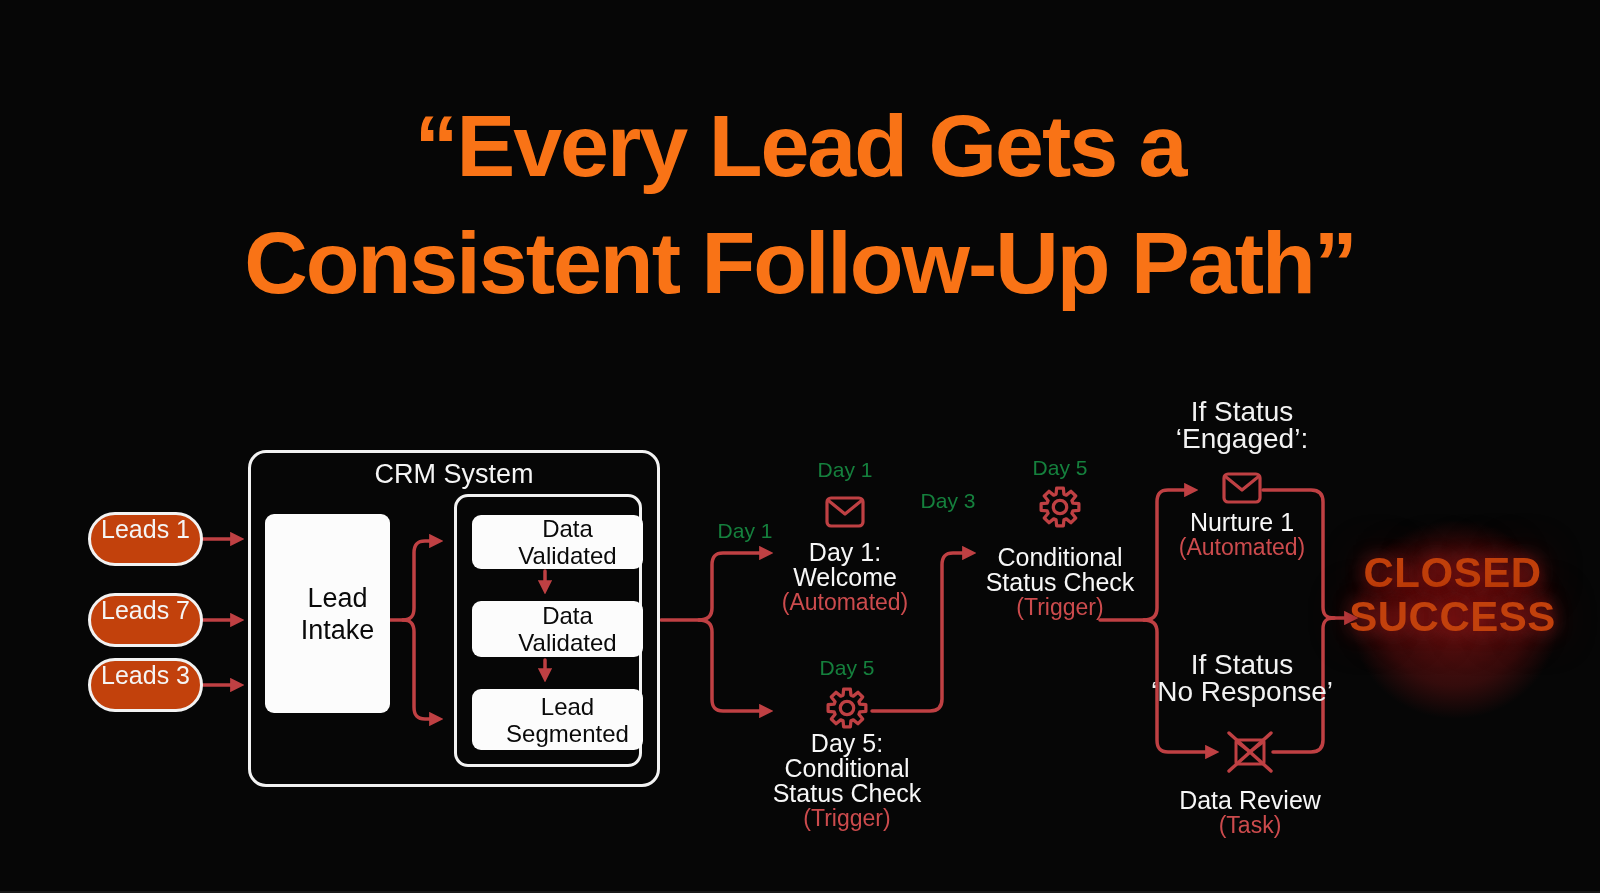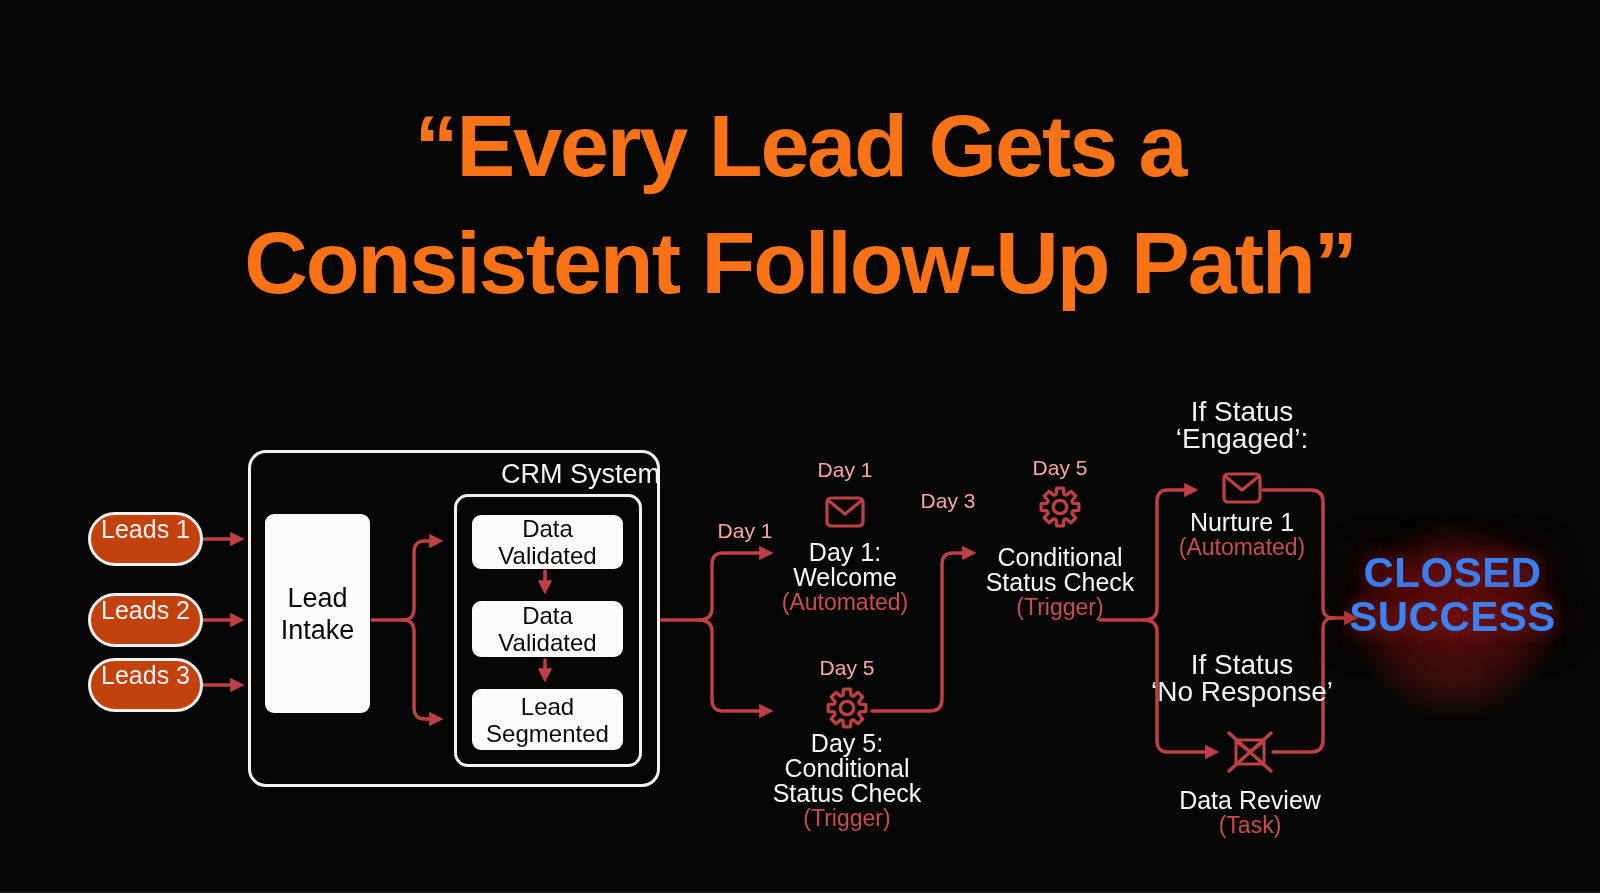--- a/index.html
+++ b/index.html
@@ -9,37 +9,37 @@
   }
   
   .title{position:absolute;top:87px;left:0;width:1600px;text-align:center;
     font-size:88px;line-height:117px;font-weight:800;letter-spacing:-2px;color:#f97316;}
   
   .pill{position:absolute;left:88px;width:109px;height:48px;border:3px solid #f2f2f2;
     border-radius:27px;display:flex;align-items:flex-start;justify-content:center;
     font-size:25px;color:#f5f5f5;background:#c2410c;}
   
   .frame{position:absolute;border:3px solid #f2f2f2;border-radius:18px;background:transparent;}
-  .crm-title{position:absolute;left:248px;top:459px;width:412px;text-align:right;
+  .crm-title{position:absolute;left:248px;top:459px;width:412px;text-align:center;
     font-size:27px;color:#f5f5f5;}
   .wbox{position:absolute;background:#fcfcfc;border-radius:9px;color:#0a0a0a;
     display:flex;flex-direction:column;align-items:center;justify-content:center;
-    text-align:center;}
+    text-align:center;padding-left:20px;}
   .intake{font-size:27px;line-height:32px;}
   .pipebox{font-size:24px;line-height:27px;}
   
   .ntext{position:absolute;text-align:center;font-size:25px;line-height:25px;color:#f7f7f7;}
   .ntag{font-size:23px;line-height:24px;color:#cc4b4d;}
-  .daylbl{position:absolute;text-align:center;font-size:21px;line-height:24px;color:#fca5a5;}
+  .daylbl{position:absolute;text-align:center;font-size:21px;line-height:24px;color:#15803d;}
   .cond{position:absolute;text-align:center;font-size:28px;line-height:27px;color:#f2f2f2;}
   
   .glow{position:absolute;left:1322px;top:492px;width:266px;height:255px;border-radius:50%;
     background:radial-gradient(ellipse closest-side,rgba(99,18,18,0.95) 0%,rgba(90,16,16,0.55) 52%,rgba(80,14,14,0) 78%);}
   .outcome{position:absolute;left:1335px;top:551px;width:235px;text-align:center;
-    font-size:42px;line-height:44px;font-weight:800;letter-spacing:0.5px;color:#3b82f6;
+    font-size:42px;line-height:44px;font-weight:800;letter-spacing:0.5px;color:#c2410c;
     text-shadow:0 0 18px rgba(150,28,28,0.95),0 0 40px rgba(120,20,20,0.75);}
   .wires{position:absolute;left:0;top:0;}
   .icon{position:absolute;}
   .hairline{position:absolute;left:0;bottom:0;width:1600px;height:2px;background:#1f1f1f;opacity:.7;}
 </style>
 </head>
 <body>
 
 <div class="stage">
 
@@ -75,21 +75,21 @@
       <path d="M1263,490 L1311,490 C1319,490 1323,494 1323,502 L1323,607 C1323,615 1326,618 1334,618"></path>
       <path d="M1273,752 L1311,752 C1319,752 1323,748 1323,740 L1323,629 C1323,621 1326,618 1334,618"></path>
       <path d="M1330,618 H1347" marker-end="url(#arr)"></path>
     </g>
   </svg>
 
   <div class="pill" style="top:512px;">
     <span>Leads 1</span>
   </div>
   <div class="pill" style="top:593px;">
-    <span>Leads 2</span>
+    <span>Leads 7</span>
   </div>
   <div class="pill" style="top:658px;">
     <span>Leads 3</span>
   </div>
 
   <div class="frame" style="left:248px;top:450px;width:406px;height:331px;"></div>
   <div class="crm-title">CRM System</div>
 
   <div class="wbox intake" style="left:265px;top:514px;width:105px;height:199px;">
     <div>Lead</div>

